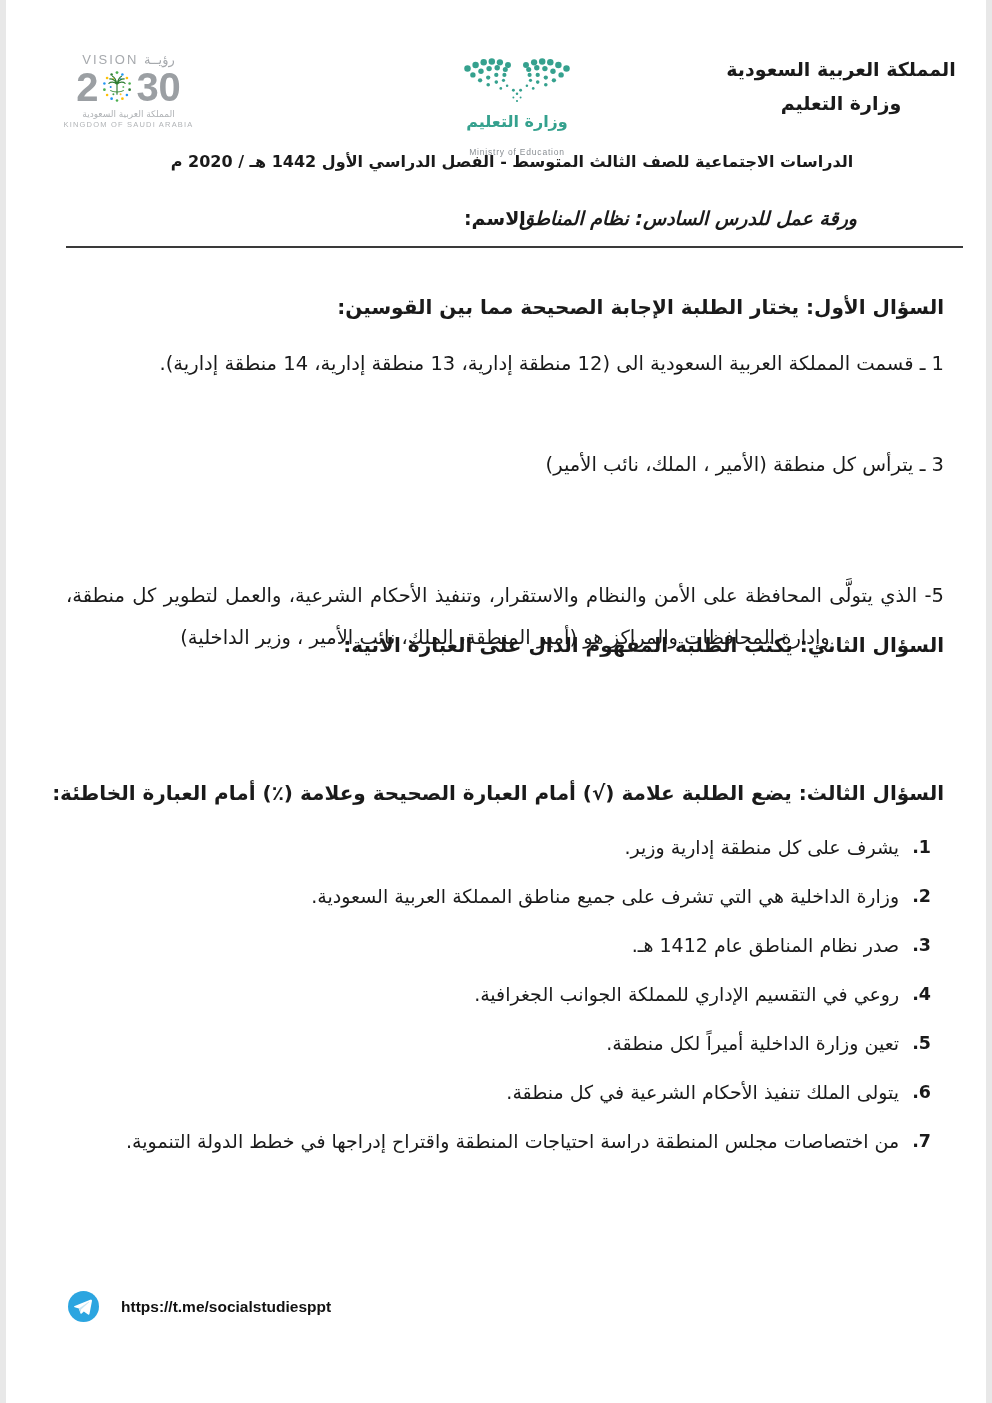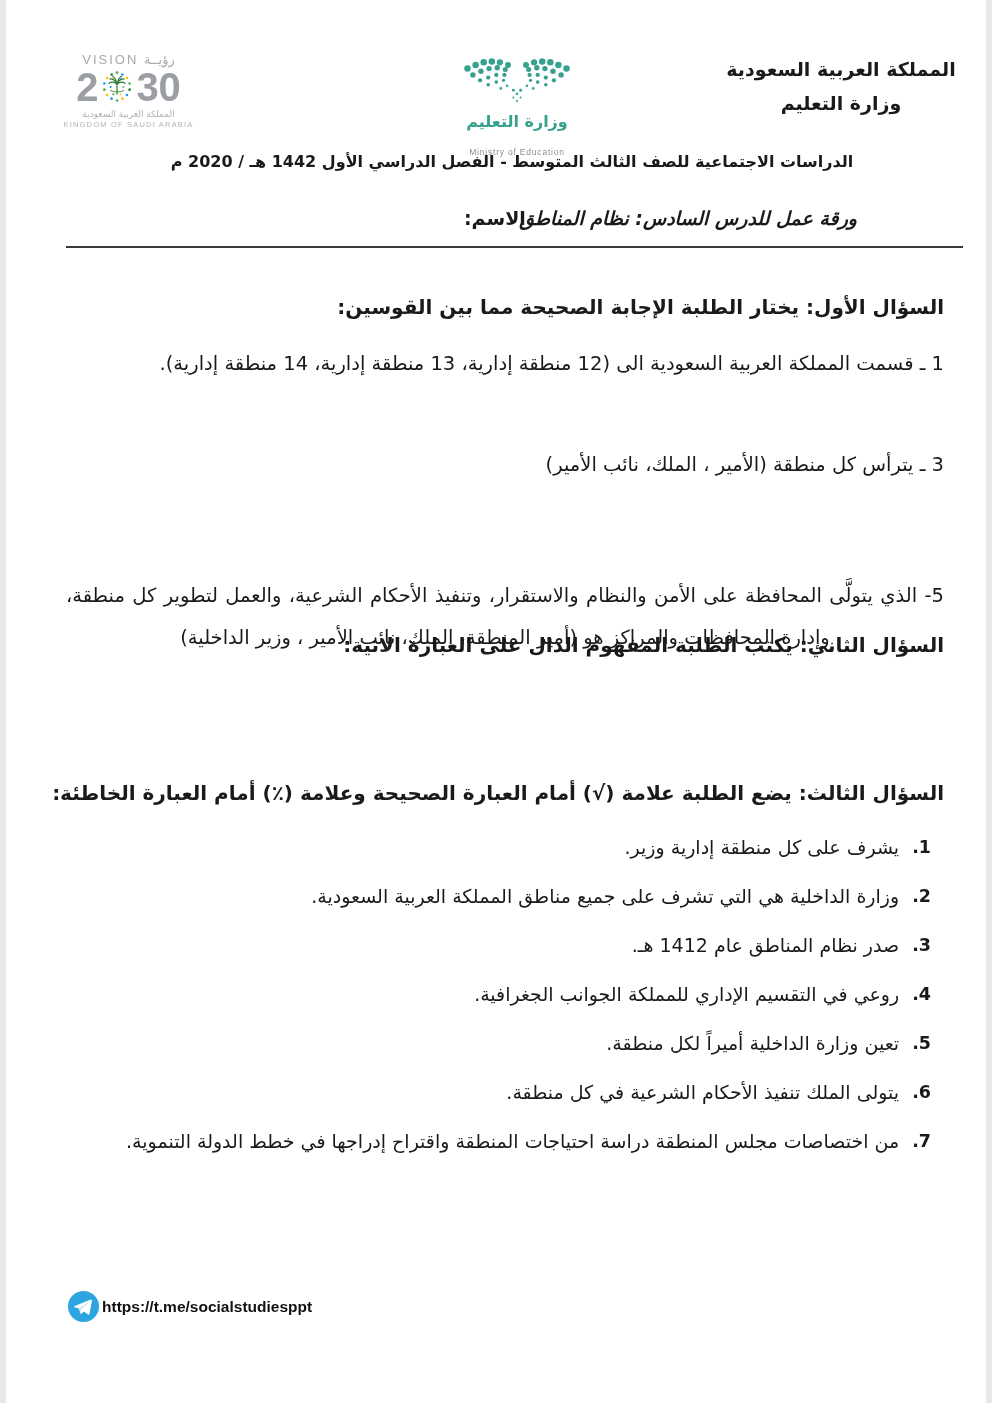--- a/index.html
+++ b/index.html
@@ -40,21 +40,21 @@
   
   .q-heading { position:absolute; right:42px; font-weight:bold; font-size:20px; direction:rtl; white-space:nowrap; }
   .q1-item { position:absolute; right:42px; font-size:19.5px; direction:rtl; white-space:nowrap; }
   .q-justified { position:absolute; right:42px; left:60px; font-size:19.5px; direction:rtl; text-align:justify; text-align-last:center; line-height:42px; }
   .q3-list { position:absolute; top:832px; right:55px; left:60px; direction:rtl; }
   .q3-row { display:flex; direction:rtl; margin-bottom:19px; line-height:30px; }
   .q3-num { font-weight:bold; font-size:17.5px; margin-left:13px; }
   .q3-text { font-size:19px; }
 
   
-  .footer { position:absolute; left:62px; top:1291px; display:flex; align-items:center; gap:3px; direction:ltr; }
+  .footer { position:absolute; left:62px; top:1291px; display:flex; align-items:center; gap:22px; direction:ltr; }
   .telegram-icon { width:31px; height:31px; }
   .footer-link { font-family:"Liberation Sans", sans-serif; font-weight:bold; font-size:15.5px; color:#111; cursor:pointer; }
 </style>
 </head>
 <body>
 
 <div class="page">
 
   <div class="vision-logo">
     <div class="vision-line latin">VISION رؤيــة</div>

